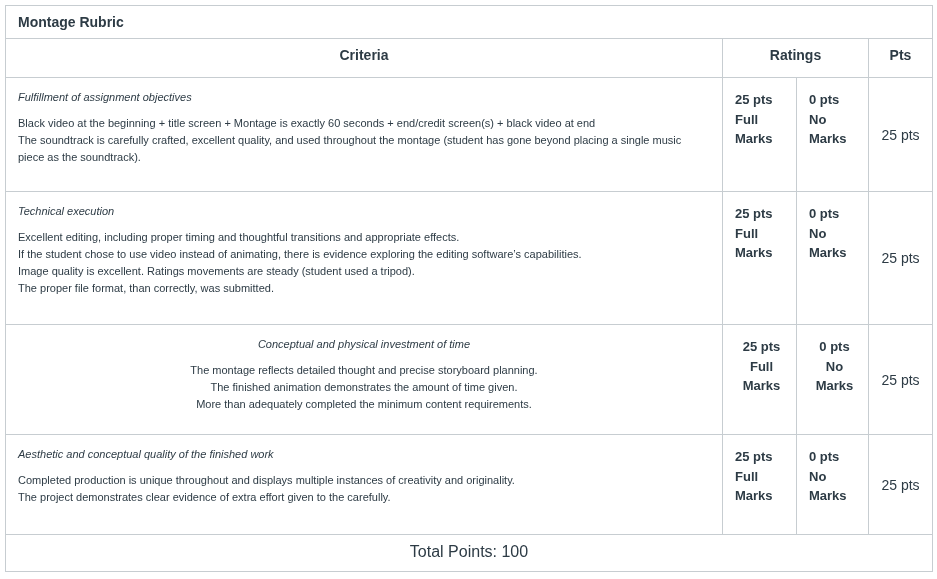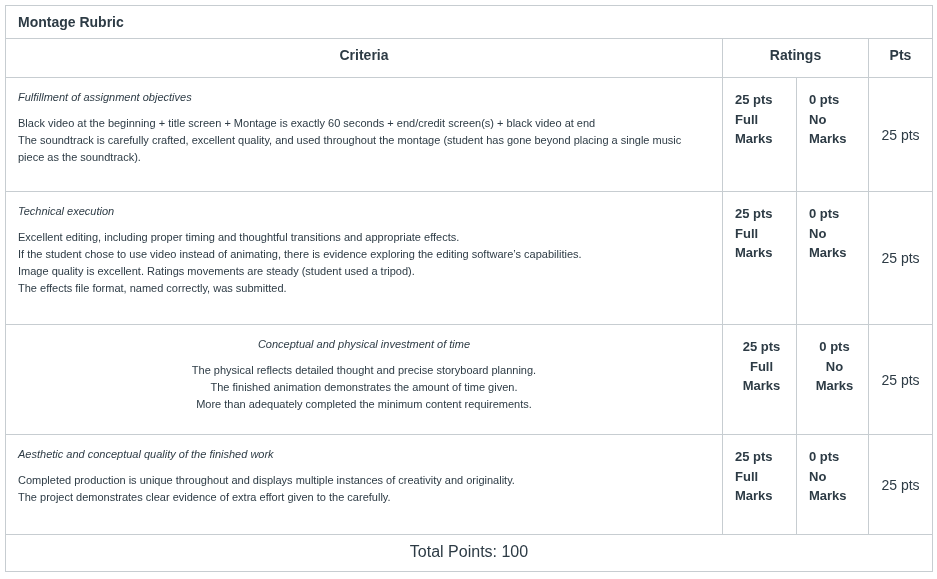--- a/index.html
+++ b/index.html
@@ -133,39 +133,39 @@
       <td class="cell-pts">25 pts</td>
     </tr>
 
     <tr class="crit-row row-2">
       <td class="cell-criteria">
         <div class="crit-title">Technical execution</div>
         <div class="crit-desc">
           <div>Excellent editing, including proper timing and thoughtful transitions and appropriate effects.</div>
           <div>If the student chose to use video instead of animating, there is evidence exploring the editing software’s capabilities.</div>
           <div>Image quality is excellent. Ratings movements are steady (student used a tripod).</div>
-          <div>The effects file format, named correctly, was submitted.</div>
+          <div>The proper file format, than correctly, was submitted.</div>
         </div>
       </td>
       <td class="cell-rating">
         <div class="rating-pts">25 pts</div>
         <div class="rating-label">Full Marks</div>
       </td>
       <td class="cell-rating">
         <div class="rating-pts">0 pts</div>
         <div class="rating-label">No Marks</div>
       </td>
       <td class="cell-pts">25 pts</td>
     </tr>
 
     <tr class="crit-row row-3">
       <td class="cell-criteria">
         <div class="crit-title">Conceptual and physical investment of time</div>
         <div class="crit-desc">
-          <div>The physical reflects detailed thought and precise storyboard planning.</div>
+          <div>The montage reflects detailed thought and precise storyboard planning.</div>
           <div>The finished animation demonstrates the amount of time given.</div>
           <div>More than adequately completed the minimum content requirements.</div>
         </div>
       </td>
       <td class="cell-rating">
         <div class="rating-pts">25 pts</div>
         <div class="rating-label">Full Marks</div>
       </td>
       <td class="cell-rating">
         <div class="rating-pts">0 pts</div>

